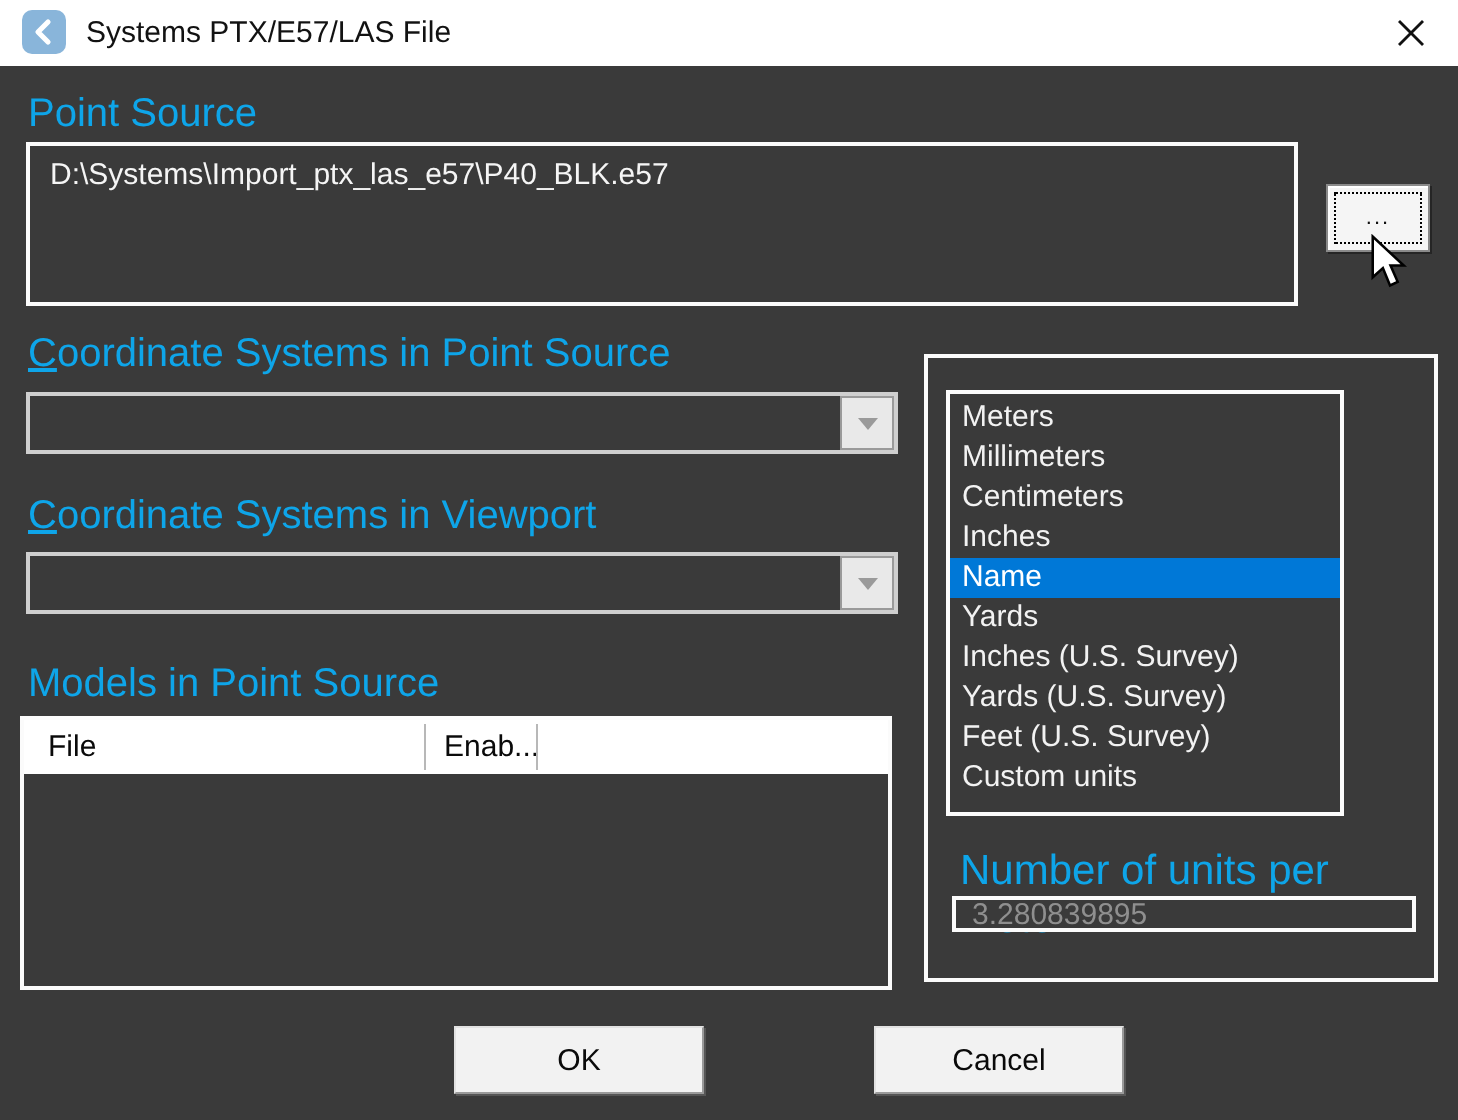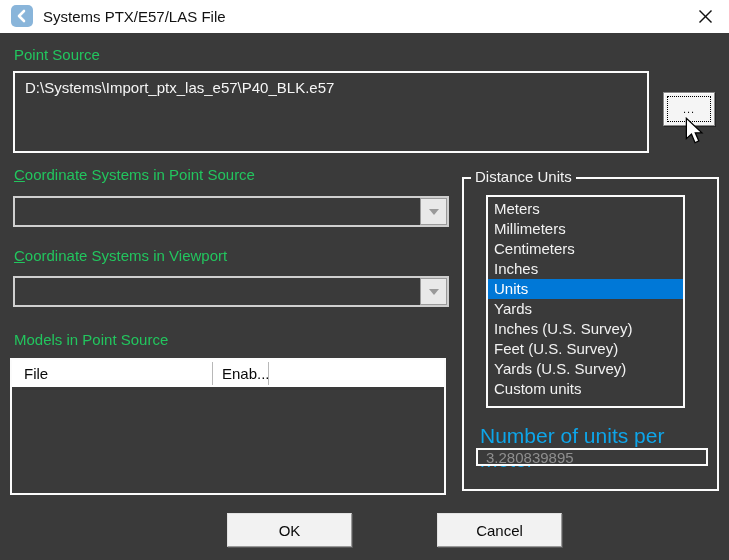--- a/index.html
+++ b/index.html
@@ -22,21 +22,21 @@
   .win-title {
     position:absolute; left:43px; top:0; height:33px;
     display:flex; align-items:center;
     font-size:15px; color:#121212;
   }
   .close-btn {
     position:absolute; right:4px; top:0; width:40px; height:33px;
     display:flex; align-items:center; justify-content:center; cursor:default;
   }
   
-  .lbl { position:absolute; color:#22c55e; font-size:15px; white-space:nowrap;text-align:center; }
+  .lbl { position:absolute; color:#0ea5e9; font-size:20px; white-space:nowrap;text-align:center; }
   .mn { text-decoration:underline; }
   
   .source-box {
     position:absolute; left:13px; top:71px; width:636px; height:82px;
     border:2px solid #fbfbfb; background:#3a3a3a;
   }
   .source-path {
     position:absolute; left:10px; top:6px; color:#f5f5f5; font-size:15px; white-space:nowrap;
   }
   .browse-btn {
@@ -82,21 +82,21 @@
   
   .groupbox {
     position:absolute; left:462px; top:177px; width:257px; height:314px;
     border:2px solid #fbfbfb;
   }
   .group-label {
     position:absolute; left:7px; top:-11px; background:#3a3a3a;
     padding:0 4px; color:#f2f2f2; font-size:15px; white-space:nowrap;
   }
   .unit-list {
-    position:absolute; left:22px; top:16px; width:199px; height:213px;
+    position:absolute; left:9px; top:16px; width:199px; height:213px;
     border:2px solid #fbfbfb; background:#3a3a3a; overflow:hidden; padding-top:2px;
   }
   .list-item {
     height:20px; line-height:20px; padding-left:6px;
     color:#f2f2f2; font-size:15px; white-space:nowrap;
   }
   .list-item.selected { background:var(--selection,#0078d7); color:#ffffff; }
   .units-label { left:16px; top:245px; position:absolute; color:#0ea5e9; font-size:21px; }
   .units-field {
     position:absolute; left:12px; top:269px; width:232px; height:18px;
@@ -165,31 +165,30 @@
   <div class="table">
     <div class="table-header">
       <div class="th th-name">File</div>
       <div class="col-sep" style="left:200px;"></div>
       <div class="th th-enabled">Enab...</div>
       <div class="col-sep" style="left:256px;"></div>
     </div>
   </div>
 
   <div class="groupbox">
-    <div class="group-label">Distance Units</div>
     <div class="unit-list">
         <div class="list-item">Meters</div>
         <div class="list-item">Millimeters</div>
         <div class="list-item">Centimeters</div>
         <div class="list-item">Inches</div>
-        <div class="list-item selected">Units</div>
+        <div class="list-item selected">Name</div>
         <div class="list-item">Yards</div>
         <div class="list-item">Inches (U.S. Survey)</div>
+        <div class="list-item">Yards (U.S. Survey)</div>
         <div class="list-item">Feet (U.S. Survey)</div>
-        <div class="list-item">Yards (U.S. Survey)</div>
         <div class="list-item">Custom units</div>
       </div>
     <div class="units-label">Number of units per meter</div>
     <div class="units-field">3.280839895</div>
   </div>
 
   <div class="btn btn-ok">OK</div>
   <div class="btn btn-cancel">Cancel</div>
 
   <svg class="cursor" width="20" height="28" viewBox="0 0 14 22">

